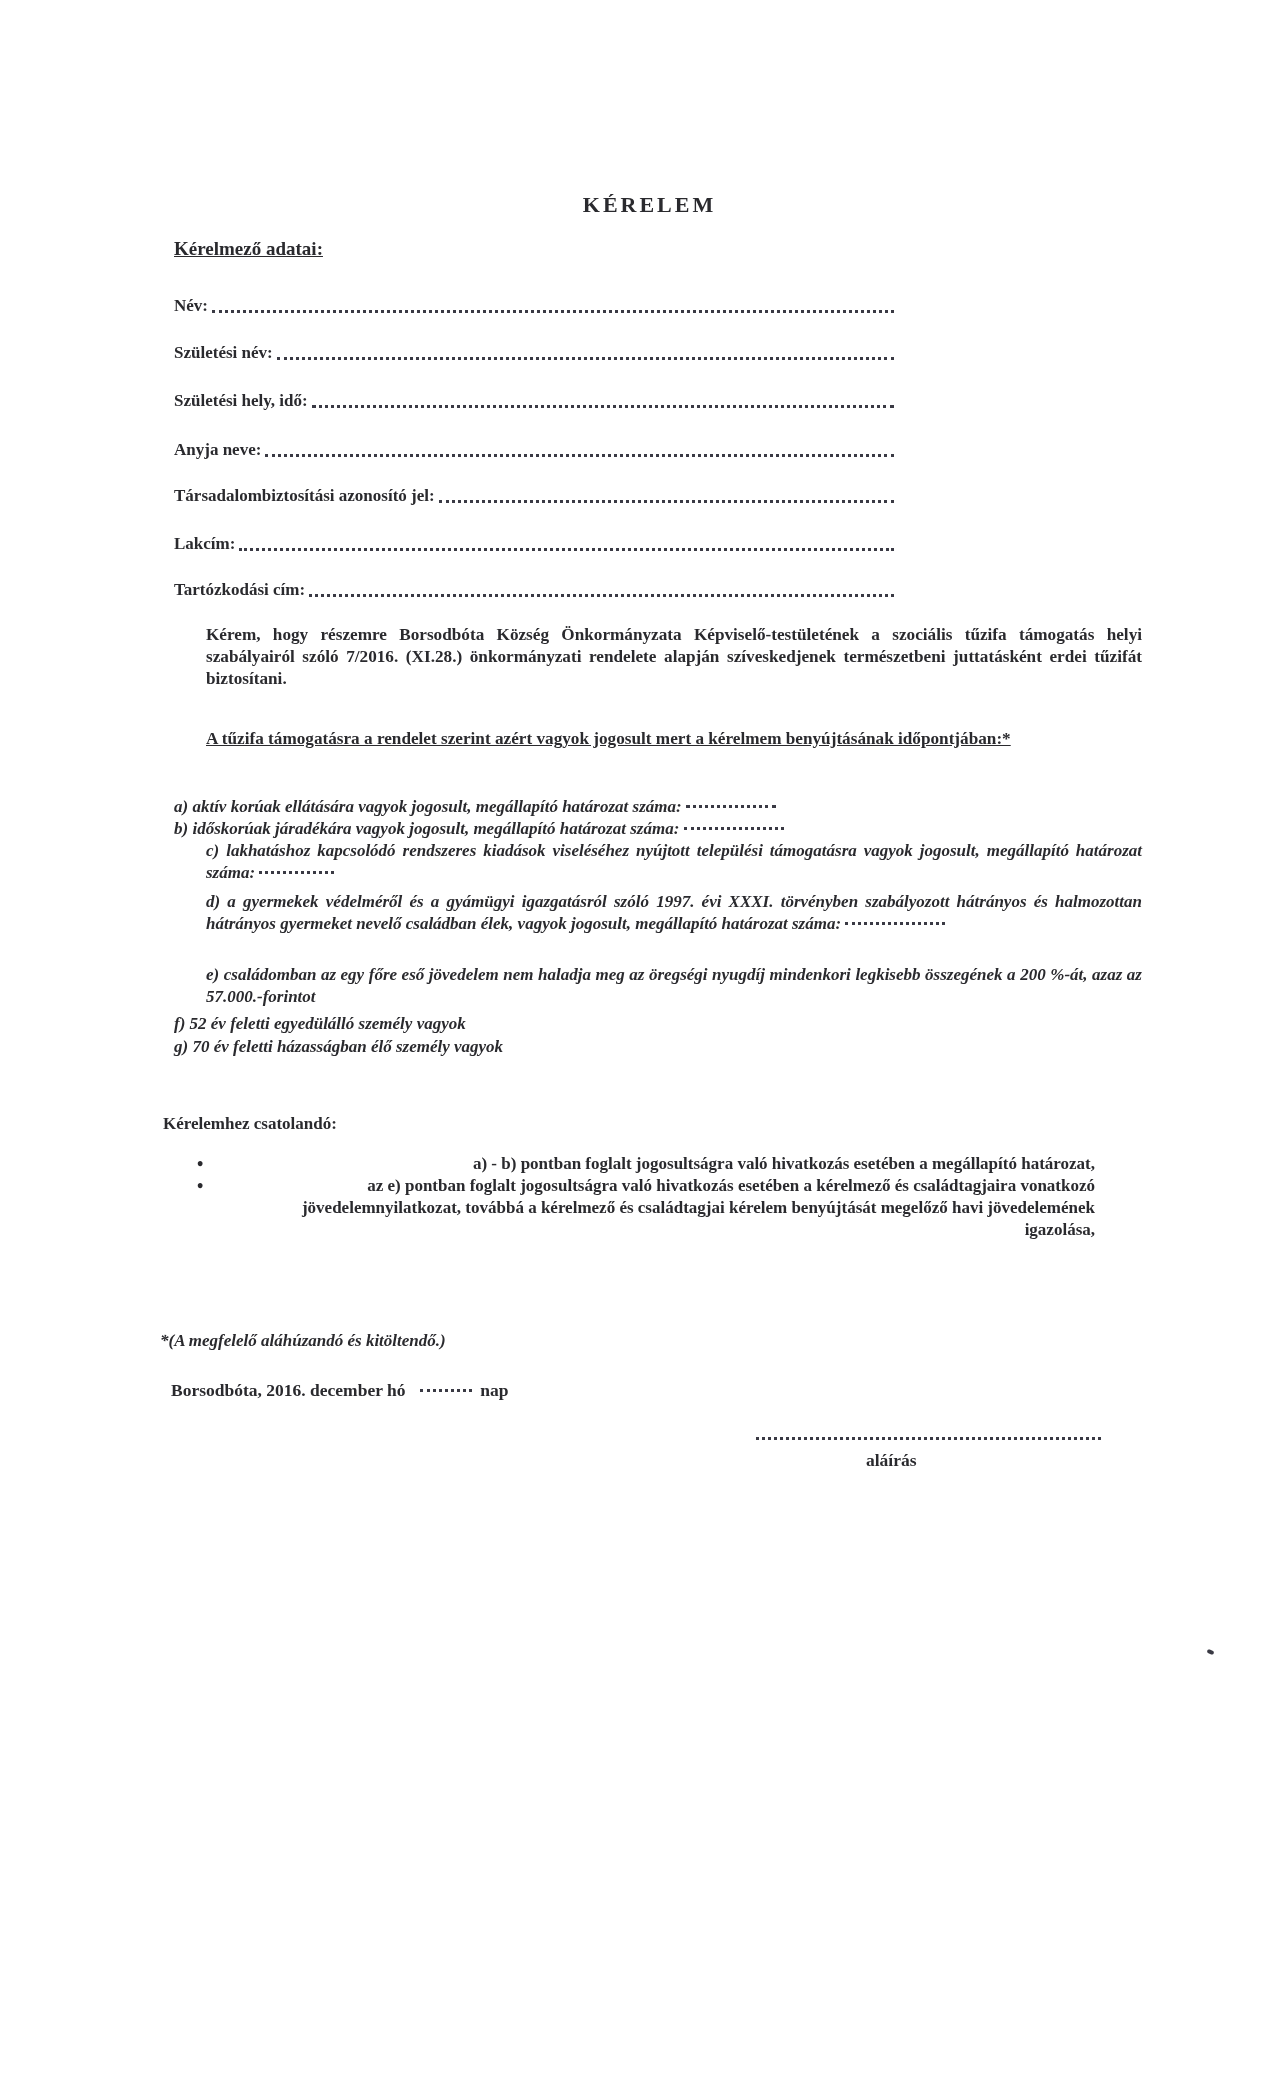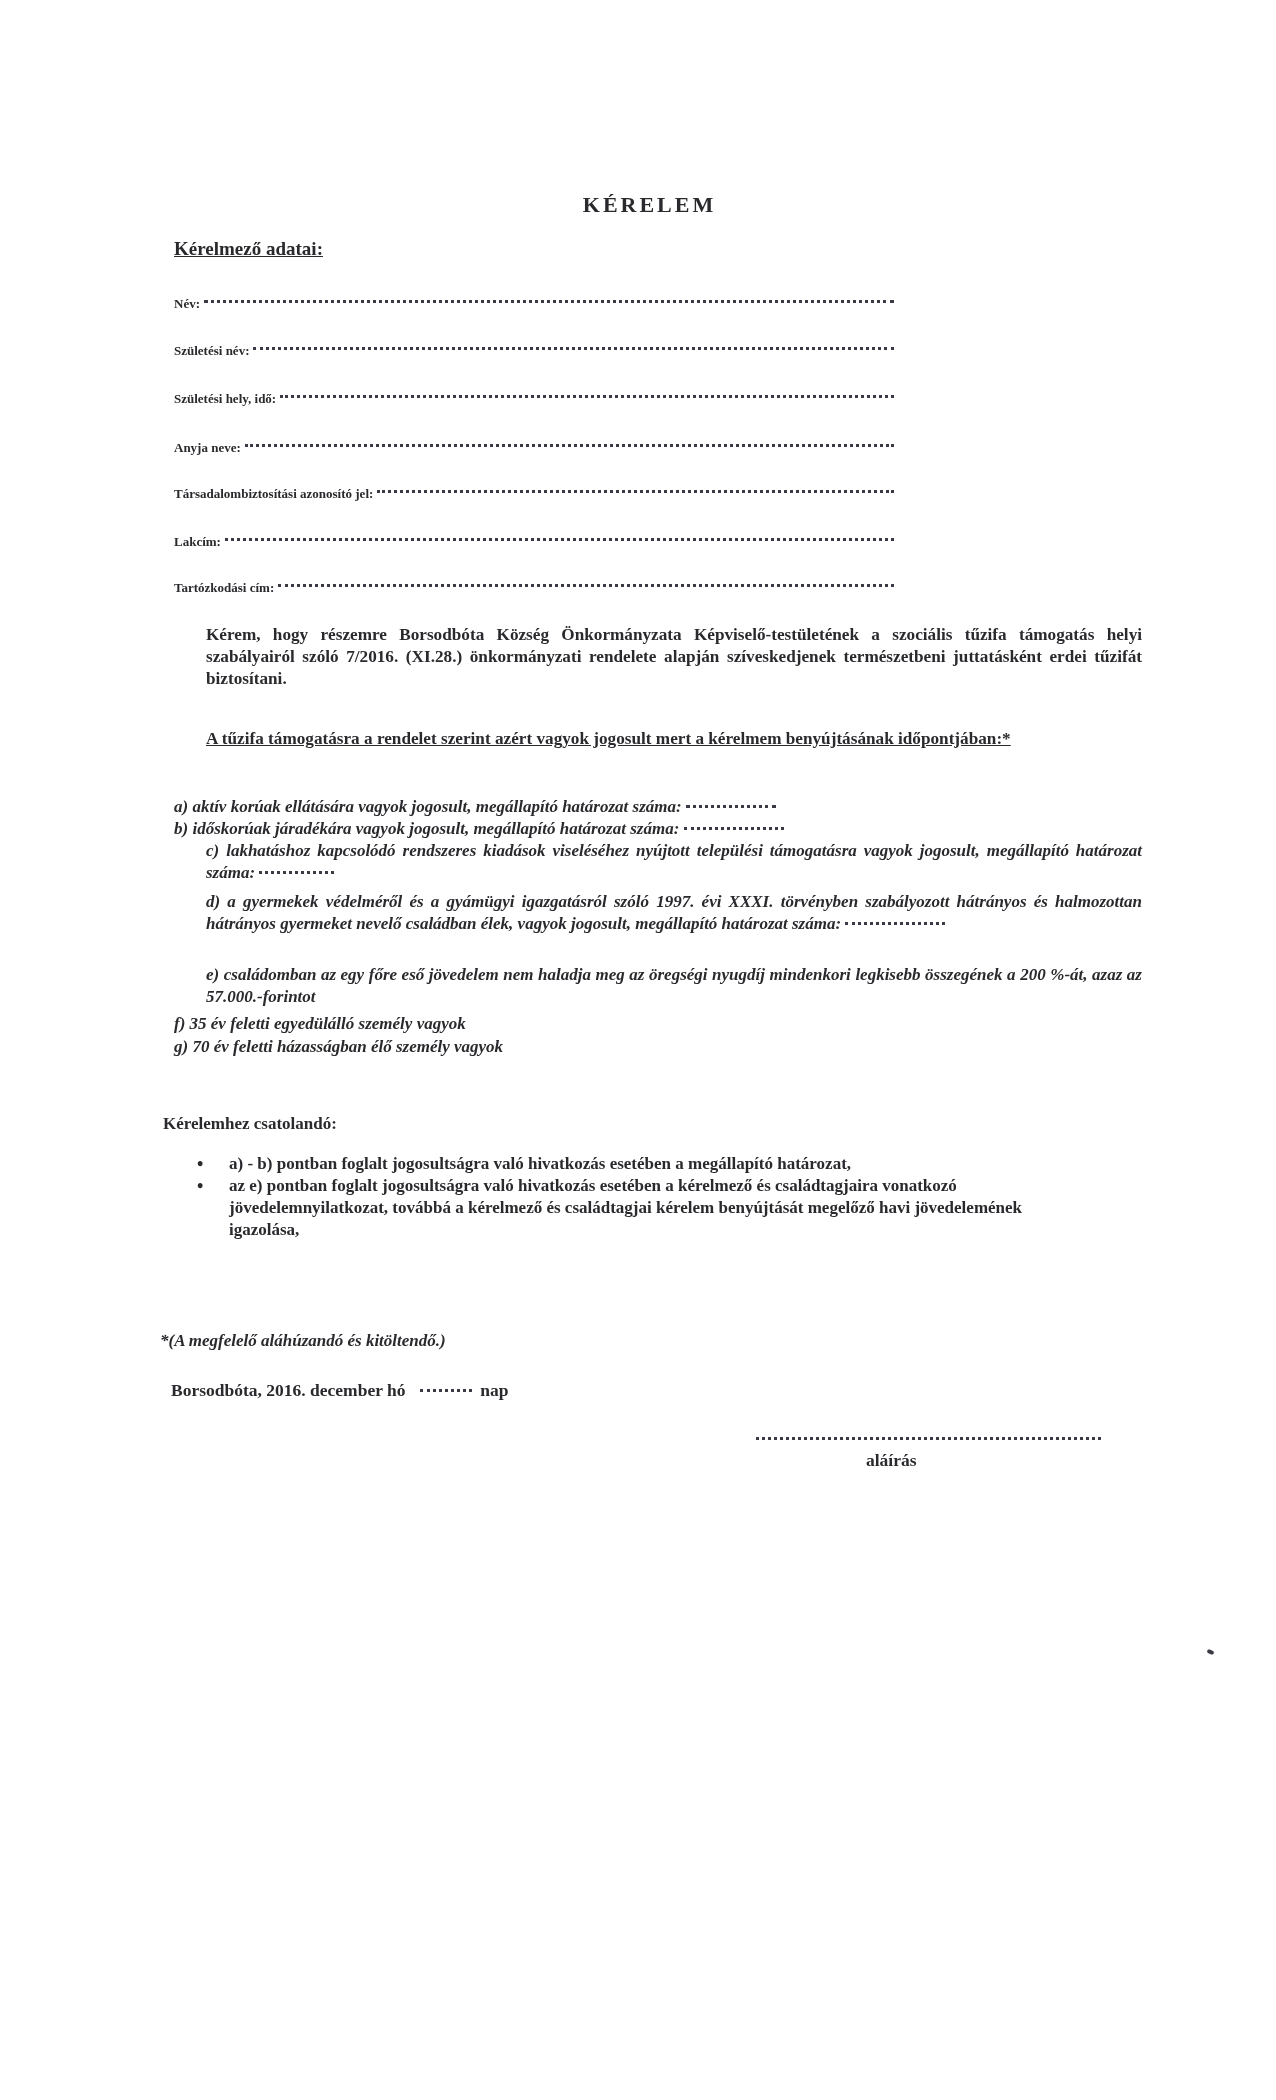--- a/index.html
+++ b/index.html
@@ -13,37 +13,37 @@
     left: 0; width: 1276px; top: 192px; text-align: center;
     font-weight: bold; font-size: 22px; letter-spacing: 3px;
     text-decoration: underline; padding-left: 10px; box-sizing: border-box;
   }
   .title span { display:inline-block; margin-left: 13px; }
   .section-head {
     left: 174px; top: 238px; font-weight: bold; font-size: 19px;
     text-decoration: underline;
   }
   .field {
-    left: 174px; width: 720px; font-weight: bold; font-size: 13px;
-    display: flex; align-items: center; white-space: nowrap;
+    left: 174px; width: 720px; font-weight: bold; font-size: 17px;
+    display: flex; align-items: flex-end; white-space: nowrap;
   }
   .field .dots {
     flex: 1; overflow: hidden; margin-left: 4px;
     border-bottom: 3px dotted #3a3a44; height: 0; position: relative; top: -3px;
   }
   .para {
     left: 174px; width: 936px; font-size: 17.2px; line-height: 22px;
     text-align: justify; font-weight: bold;
   }
   .ul { text-decoration: underline; }
   .line { left: 174px; width: 936px; font-size: 17px; font-weight: bold; line-height: 22px; font-style: italic; }
   .justify { text-align: justify; text-align-last: left; margin-left: 32px; }
   .bullets { left: 185px; top: 1113px; width: 910px; font-size: 17px; font-weight: bold; line-height: 22px; }
   .bullets .bhead { margin-left: -22px; margin-bottom: 18px; }
-  .bullets ul { margin: 0; padding-left: 34px; list-style: none; }
+  .bullets ul { margin: 0; padding-left: 34px; list-style: none; text-align: right; }
   .bullets li { position: relative; padding-left: 10px; }
   .bullets li::before {
     content: "\2022"; position: absolute; left: -22px; top: 0; font-size: 18px;
   }
   .note { left: 160px; top: 1283px; font-size: 17px; font-weight: bold; font-style: italic; margin-top: 48px; }
   .date { left: 160px; top: 1380px; font-size: 17.5px; font-weight: bold; margin-left: 11px; }
   .sig-line {
     left: 756px; top: 1437px; width: 345px; border-bottom: 3px dotted #3a3a44; height: 0;
   }
   .sig-label { left: 866px; top: 1450px; font-size: 17.5px; font-weight: bold; }
@@ -103,21 +103,21 @@
   <span class="inline-dots" style="width:75px"></span>
 </div>
 <div class="abs line justify" style="top:891px">
   <span>d) a gyermekek védelméről és a gyámügyi igazgatásról szóló 1997. évi XXXI. törvényben szabályozott hátrányos és halmozottan hátrányos gyermeket nevelő családban élek, vagyok jogosult, megállapító határozat száma:</span>
   <span class="inline-dots" style="width:100px"></span>
 </div>
 <div class="abs line justify" style="top:964px">
   <span>e) családomban az egy főre eső jövedelem nem haladja meg az öregségi nyugdíj mindenkori legkisebb összegének a 200 %-át, azaz az 57.000.-forintot</span>
 </div>
 <div class="abs line" style="top:1013px">
-  <span>f) 35 év feletti egyedülálló személy vagyok</span>
+  <span>f) 52 év feletti egyedülálló személy vagyok</span>
 </div>
 <div class="abs line" style="top:1036px">
   <span>g) 70 év feletti házasságban élő személy vagyok</span>
 </div>
 
 <div class="abs bullets">
   <div class="bhead">Kérelemhez csatolandó:</div>
   <ul>
     <li>a) -  b) pontban foglalt jogosultságra való hivatkozás esetében a megállapító határozat,</li>
     <li>az e) pontban foglalt jogosultságra való hivatkozás esetében a kérelmező és családtagjaira vonatkozó jövedelemnyilatkozat, továbbá a kérelmező és családtagjai kérelem benyújtását megelőző havi jövedelemének igazolása,</li>

